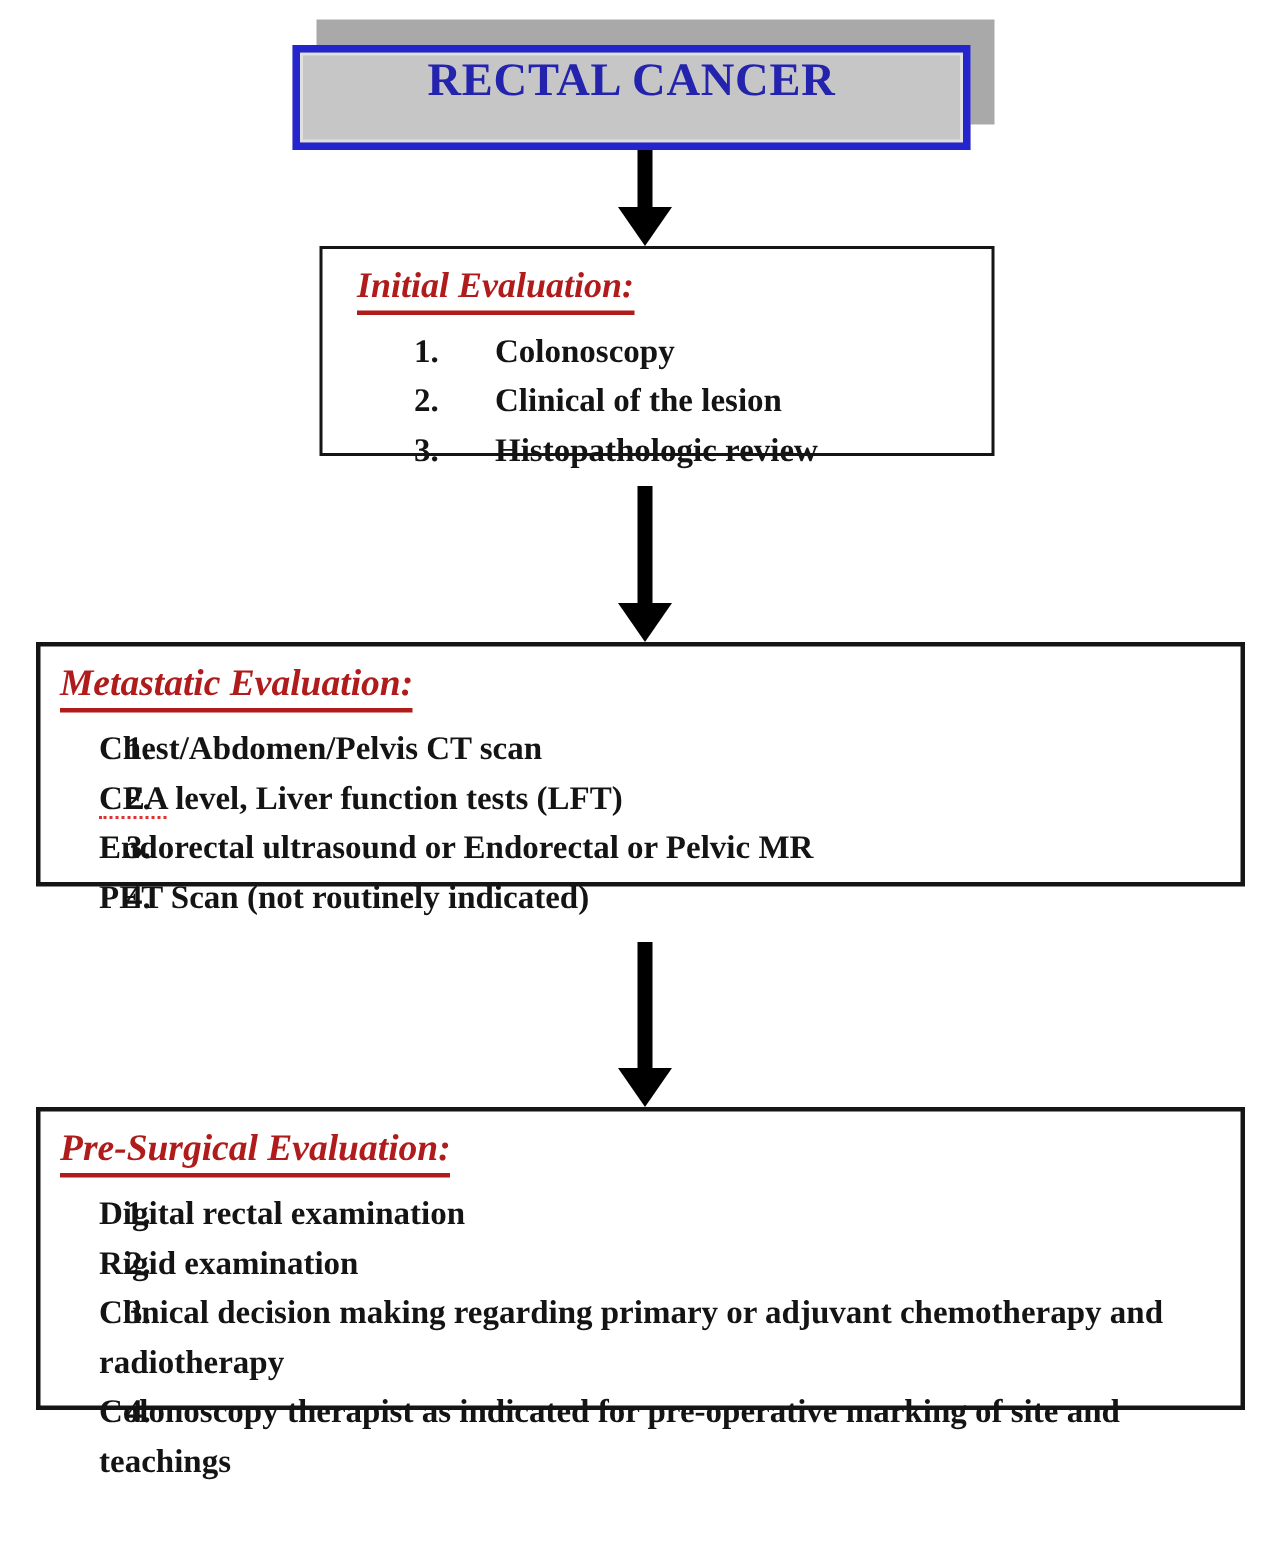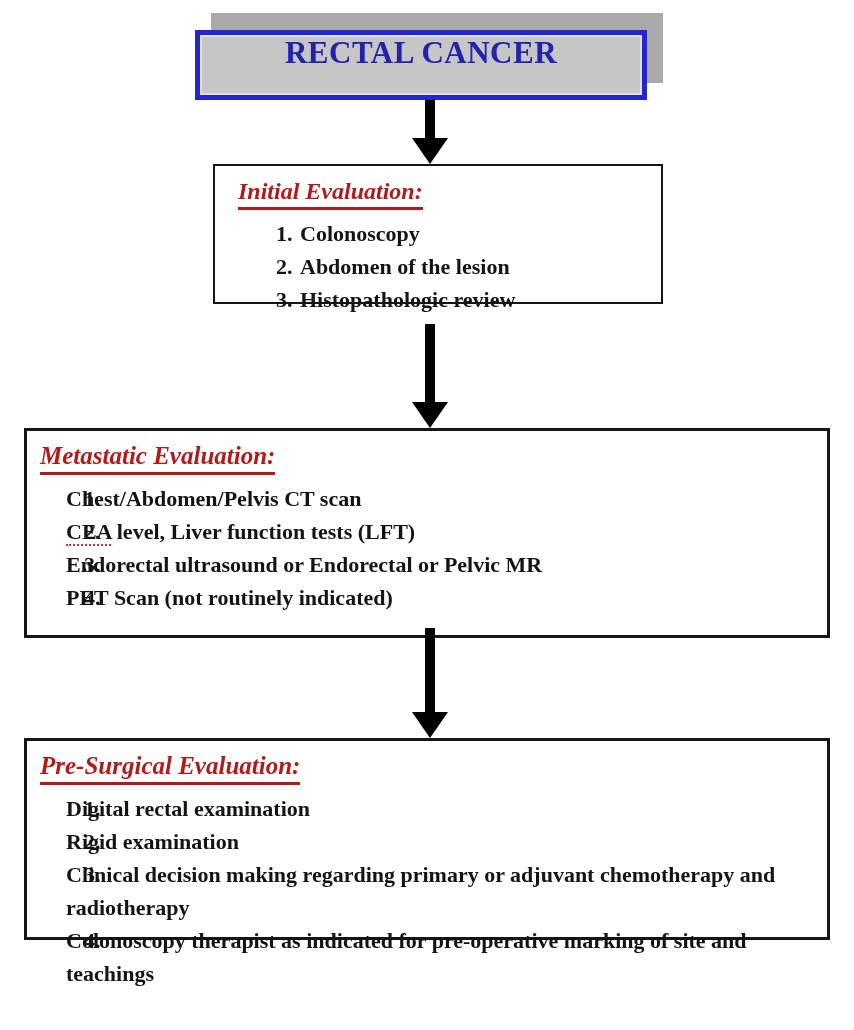--- a/index.html
+++ b/index.html
@@ -36,37 +36,37 @@
   .arrow .shaft{width:10px;background:var(--arrow);}
   .arrow .head{width:0;height:0;border-left:18px solid transparent;border-right:18px solid transparent;border-top:26px solid var(--arrow);}
   .arrow-1{left:412px;top:100px;} .arrow-1 .shaft{height:38px;}
   .arrow-2{left:412px;top:324px;} .arrow-2 .shaft{height:78px;}
   .arrow-3{left:412px;top:628px;} .arrow-3 .shaft{height:84px;}
   .box{
     position:absolute;background:#ffffff;border:3px solid var(--border);
     box-sizing:border-box;
   }
   .sec-0{left:213px;top:164px;width:450px;height:140px;border-width:2px;}
-  .sec-1{left:24px;top:428px;width:806px;height:210px;}
+  .sec-1{left:24px;top:428px;width:806px;height:163px;}
   .sec-2{left:24px;top:738px;width:806px;height:202px;}
   .heading{
     display:inline-block;font-style:italic;color:var(--heading);
     font-size:25px;line-height:1.15;
     border-bottom:3px solid var(--heading);padding-bottom:1px;
   }
   .sec-0 .heading{margin:12px 0 0 23px;font-size:24px;}
   .sec-1 .heading,.sec-2 .heading{margin:11px 0 0 13px;}
   ol{list-style:none;margin:7px 0 0 0;padding:0;counter-reset:item;}
   li{
     position:relative;counter-increment:item;
     padding-left:39px;padding-right:16px;
     font-size:22px;line-height:33px;color:var(--body);
   }
   li::before{content:counter(item) ".";position:absolute;left:57px;}
-  .sec-0 li{padding-left:85px;}
+  .sec-0 li{padding-left:115px;}
   .sec-0 li::before{left:61px;}
   .spell{border-bottom:2px dotted #e03030;margin-top:31px;}
 </style>
 </head>
 <body>
 
 <div>
 
   <div class="title-shadow"></div>
   <div class="title-box">
@@ -75,21 +75,21 @@
 
   <div class="arrow arrow-1">
     <div class="shaft"></div>
     <div class="head"></div>
   </div>
 
   <div class="box sec-0">
     <span class="heading">Initial Evaluation:</span>
     <ol>
         <li>Colonoscopy</li>
-        <li>Abdomen of the lesion</li>
+        <li>Clinical of the lesion</li>
         <li>Histopathologic review</li>
       </ol>
   </div>
 
   <div class="arrow arrow-2">
     <div class="shaft"></div>
     <div class="head"></div>
   </div>
 
   <div class="box sec-1">

